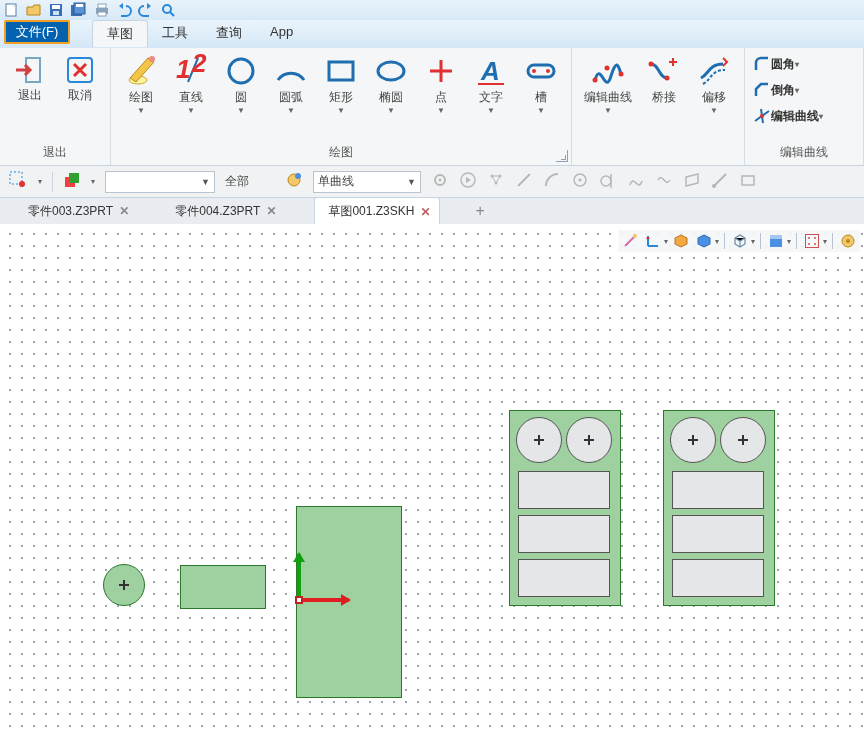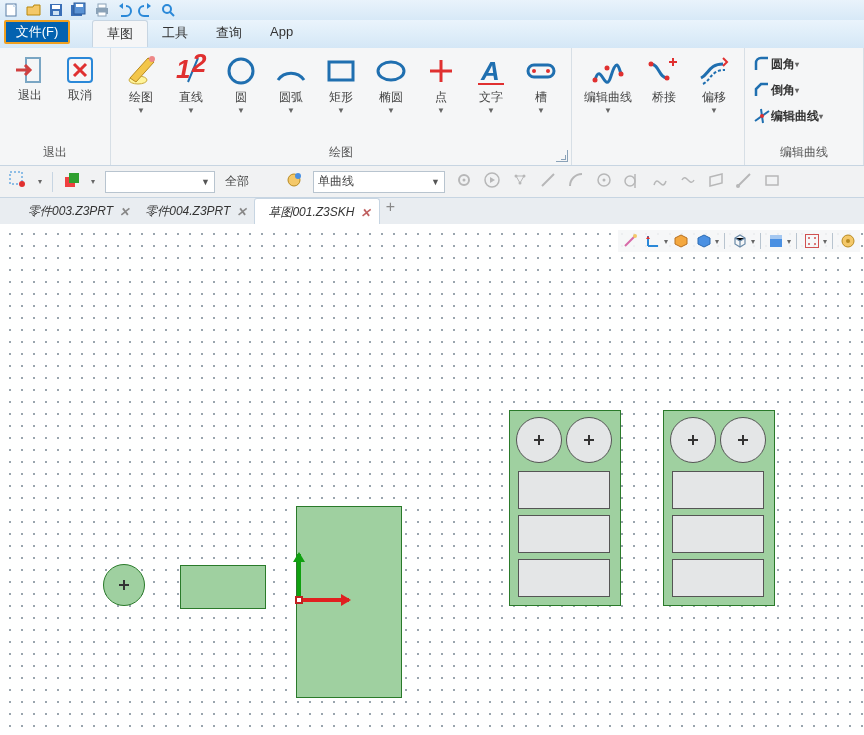--- a/index.html
+++ b/index.html
@@ -28,21 +28,21 @@
   .dlglaunch{position:absolute;right:3px;bottom:3px;width:12px;height:12px;border:1px solid #8aa2b8;border-top:none;border-left:none;}
   .dlglaunch:after{content:"";position:absolute;right:1px;bottom:1px;width:4px;height:4px;border-right:1px solid #8aa2b8;border-bottom:1px solid #8aa2b8;}
 
   
   .toolbar2{height:32px;background:#f1f2f3;border-bottom:1px solid #c7d5e2;display:flex;align-items:center;gap:10px;padding:0 8px;font-size:12px;color:#444;}
   .combo{height:22px;border:1px solid #b8c4cf;background:#fff;display:flex;align-items:center;padding:0 4px;gap:4px;}
   .combo .arr{font-size:9px;color:#555;}
   .graybtn{opacity:.55}
 
   
-  .doctabs{height:26px;background:#e9edf1;display:flex;align-items:flex-start;padding-left:20px;font-size:12px;font-style:italic;}
+  .doctabs{height:26px;background:#e9edf1;display:flex;align-items:center;padding-left:20px;gap:30px;font-size:12px;}
   .doctab{display:flex;align-items:center;gap:6px;padding:5px 8px;color:#333;}
   .doctab.active{background:#fff;border:1px solid #c7d5e2;border-bottom:none;border-top-left-radius:3px;border-top-right-radius:3px;padding-left:13px;}
   .doctab .x{color:#888;font-weight:bold;}
   .doctab.active .x{color:#c06060;}
   .plus{color:#888;font-size:16px;padding:0 6px;}
 
   
   .canvas-wrap{position:relative;height:513px;}
   .canvas{position:absolute;inset:0;background:#fff;
     background-image:radial-gradient(circle,#9aa5ae 1px,transparent 1px);
@@ -312,21 +312,21 @@
   <div class="combo" style="width:110px">
     <span style="flex:1"></span>
       <span class="arr">▼</span>
   </div>
   <span>全部</span>
   <div style="width:16px"></div>
   <span><svg width="18" height="18">
         <circle cx="9" cy="9" r="6" fill="#f4c869" stroke="#b88a20"></circle>
         <circle cx="13" cy="5" r="3" fill="#4a90e2"></circle>
       </svg></span>
-  <div class="combo" style="width:132px">
+  <div class="combo" style="width:108px">
     <span style="flex:1">单曲线</span>
     <span class="arr">▼</span>
   </div>
   <span class="graybtn"><svg width="18" height="18">
         <circle cx="9" cy="9" r="5" fill="none" stroke="#888" stroke-width="2"></circle>
         <circle cx="9" cy="9" r="1.5" fill="#888"></circle>
       </svg></span>
   <span class="graybtn"><svg width="18" height="18">
         <circle cx="9" cy="9" r="7" fill="none" stroke="#888" stroke-width="1.5"></circle>
         <path d="M7 6l5 3-5 3z" fill="#888"></path>

